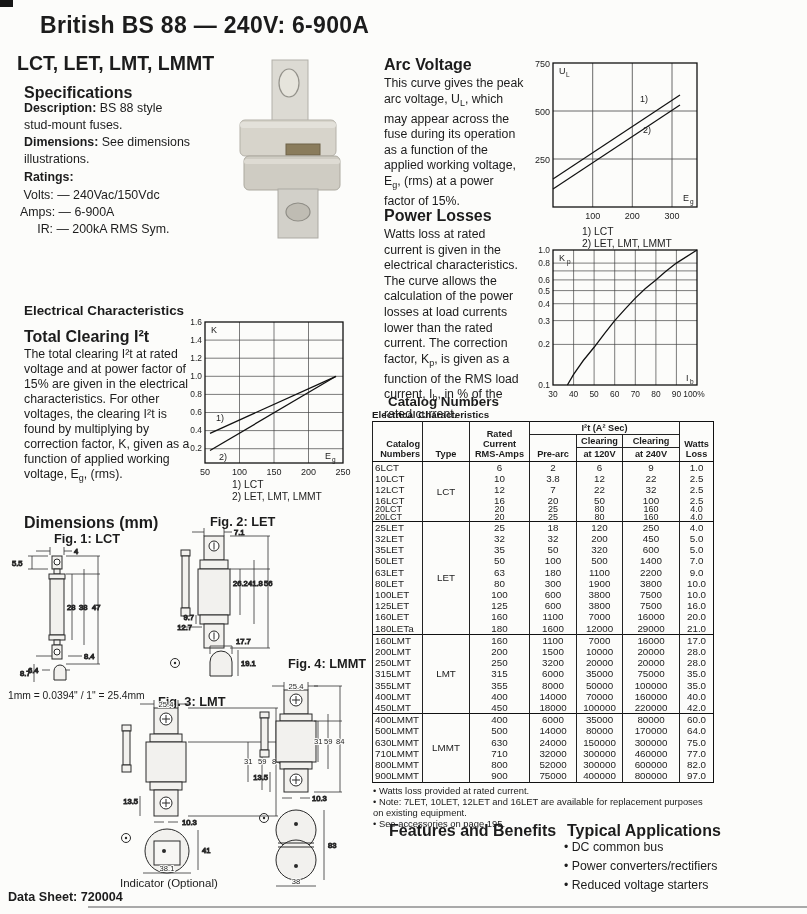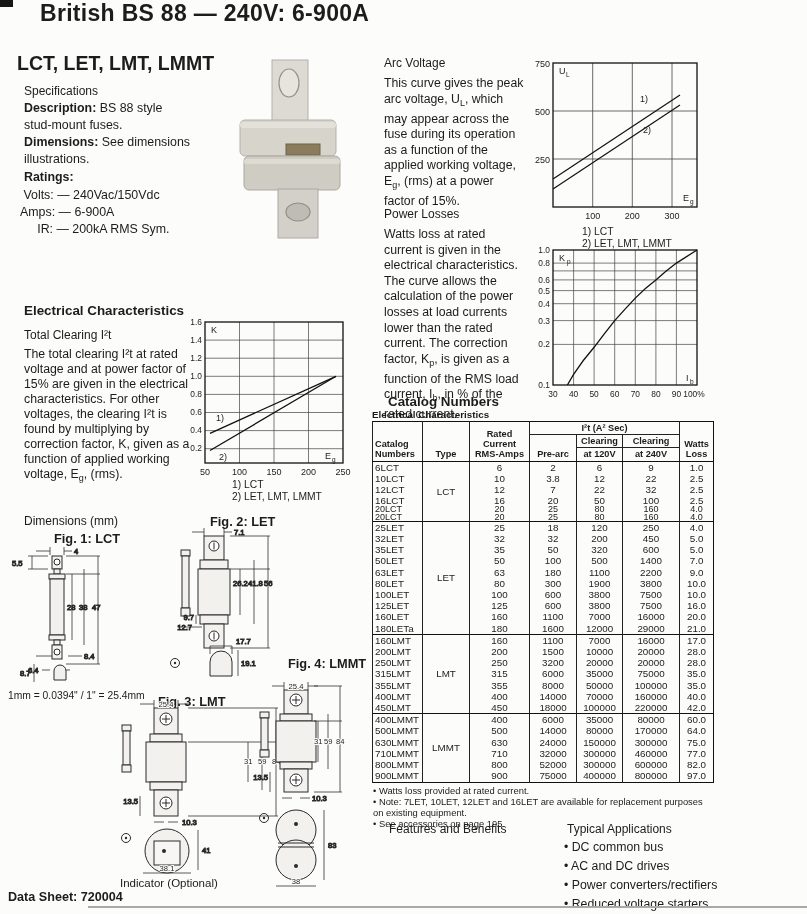--- a/index.html
+++ b/index.html
@@ -2,35 +2,35 @@
 <html><head>
 <meta charset="utf-8">
 <style>
   html,body{margin:0;padding:0;background:#e8e8e8;}
   #page{position:relative;width:807px;height:914px;background:#fcfcfa;overflow:hidden;
         font-family:"Liberation Sans",sans-serif;color:#1c1c1c;}
   .abs{position:absolute;}
   .h1{font-size:23px;font-weight:bold;letter-spacing:.3px;}
   .h2{font-size:19.5px;font-weight:bold;}
   .h3{font-size:13.4px;font-weight:bold;}
-  .h4{font-size:12px;font-weight:normal;}
+  .h4{font-size:16px;font-weight:bold;}
   .txt{font-size:12.4px;line-height:16.4px;}
   .txt2{font-size:12.3px;line-height:15px;}
   .txt3{font-size:12.3px;line-height:15.6px;}
   .pre{white-space:pre;}
   .small{font-size:10.3px;line-height:12.6px;}
   .fig-label{font-size:12.8px;font-weight:bold;padding-left:30px;}
   b{font-weight:bold;}
   sub{font-size:9px;}
   
   table.cat{border-collapse:collapse;table-layout:fixed;width:341px;border:1.6px solid #111;}
   table.cat th{font-size:9.2px;font-weight:bold;line-height:10.2px;padding:1px 2px;
                vertical-align:bottom;white-space:pre-line;border-left:1px solid #222;}
   table.cat td{font-size:9.8px;line-height:11.2px;padding:0 2px;border-left:1px solid #222;}
-  .hc-cat{text-align:left;margin-left:44px;}
+  .hc-cat{text-align:right;margin-left:44px;}
   .hc-type,.hc-rated,.hc-pre,.hc-watts,.hc-clr,.hc-at{text-align:center;}
   .hc-group{text-align:center;border-bottom:1px solid #222;}
   .hc-clr{border-bottom:1px solid #222;}
   thead tr:last-child th,{border-bottom:1.4px solid #111;}
   thead th{border-bottom-color:#222;}
   table.cat thead tr:last-child th, table.cat thead th[rowspan="3"], table.cat thead th[rowspan="2"]{border-bottom:1.4px solid #111;}
   td.c-cat{text-align:left;padding-left:3px;}
   td.c-type{text-align:center;font-size:9.8px;}
   td.c-num{text-align:center;}
   tr.gstart td{border-top:1.5px solid #111;}
@@ -46,21 +46,21 @@
   .inlab{font-size:9px;}
   .line-art{stroke:#2a2a2a;fill:none;}
 </style>
 </head>
 <body>
 
 <div id="page">
 
   <div class="abs" style="left:0;top:0;width:13px;height:7px;background:#161616;"></div>
 
-  <div class="abs h1" style="left:40px;top:0;">British BS 88 — 240V:  6-900A</div>
+  <div class="abs h1" style="left:40px;top:12px;">British BS 88 — 240V:  6-900A</div>
 
   <div class="abs h2" style="left:17px;top:52px;">LCT, LET, LMT, LMMT</div>
   <div class="abs h4" style="left:24px;top:84px;">Specifications</div>
 
   <div class="abs txt" style="left:24px;top:100px;width:210px;"><b>Description:</b><span> BS 88 style</span></div>
   <div class="abs txt" style="left:24px;top:117px;">stud-mount fuses.</div>
   <div class="abs txt" style="left:24px;top:134px;width:220px;"><b>Dimensions:</b><span> See dimensions</span></div>
   <div class="abs txt" style="left:24px;top:151px;">illustrations.</div>
   <div class="abs txt" style="left:24px;top:169px;font-weight:bold;">Ratings:</div>
   <div class="abs txt pre" style="left:20px;top:187px;"> Volts: — 240Vac/150Vdc</div>
@@ -674,21 +674,20 @@
     <text class="dimt" text-anchor="end" x="16" y="112">13.5</text>
     <text class="dimt" x="60" y="133">10.3</text>
     <text class="dimt" x="76" y="180">83</text>
     <text class="dimt" text-anchor="middle" x="44" y="216" style="paint-order:stroke;stroke:#fcfcfa;stroke-width:2px;">38</text>
   </svg>
 
   <div class="abs h4" style="left:389px;top:822px;">Features and Benefits</div>
   <div class="abs h4" style="left:567px;top:822px;">Typical Applications</div>
   <ul class="plain abs txt3" style="left:564px;top:840px;width:205px;">
     <li class="bullet">DC common bus</li>
-    <li class="bullet">AC and DC drives</li>
     <li class="bullet">Power converters/rectifiers</li>
     <li class="bullet">Reduced voltage starters</li>
   </ul>
 
   <div class="abs" style="left:8px;top:890px;font-size:12.6px;font-weight:bold;">Data Sheet: 720004</div>
   <div class="abs" style="left:88px;top:906px;width:719px;height:2px;background:#a9a9a9;"></div>
 
 </div>
 
 </body></html>

